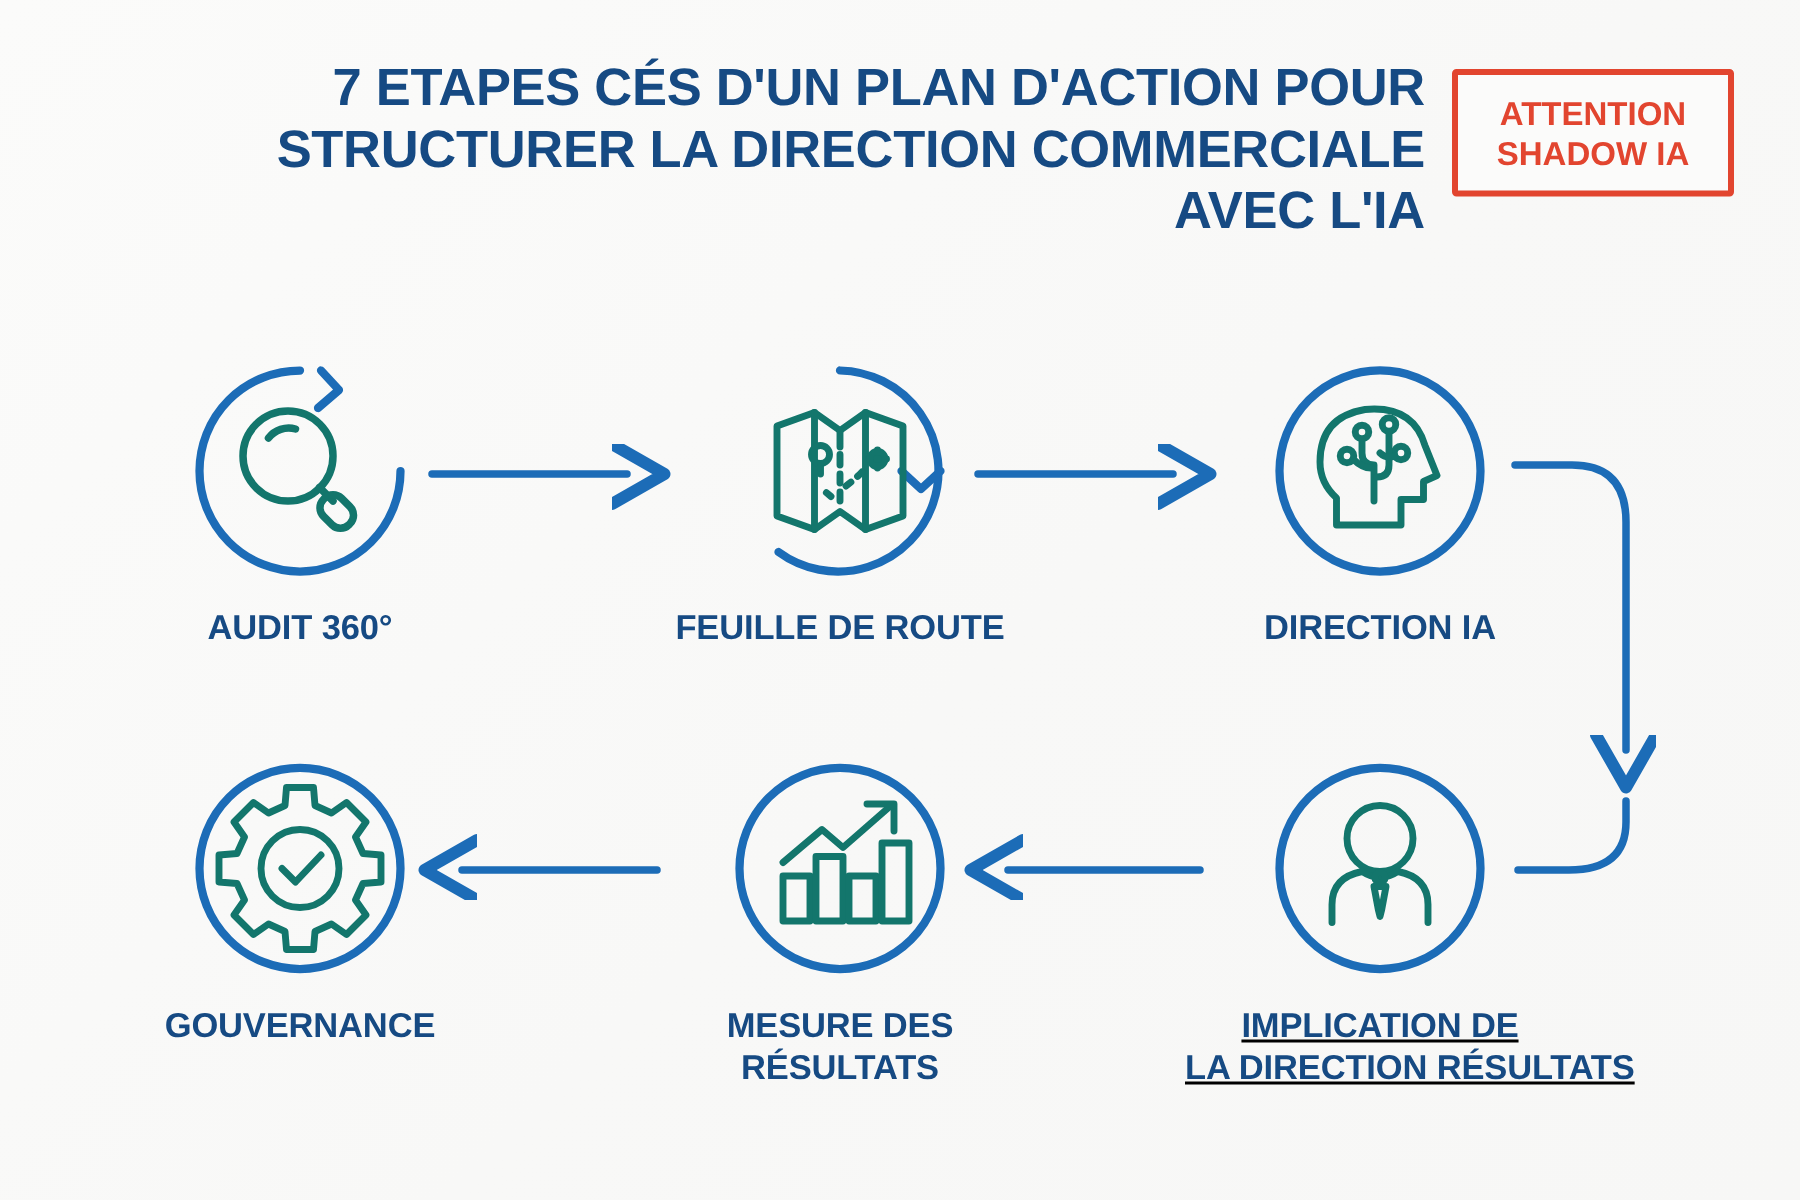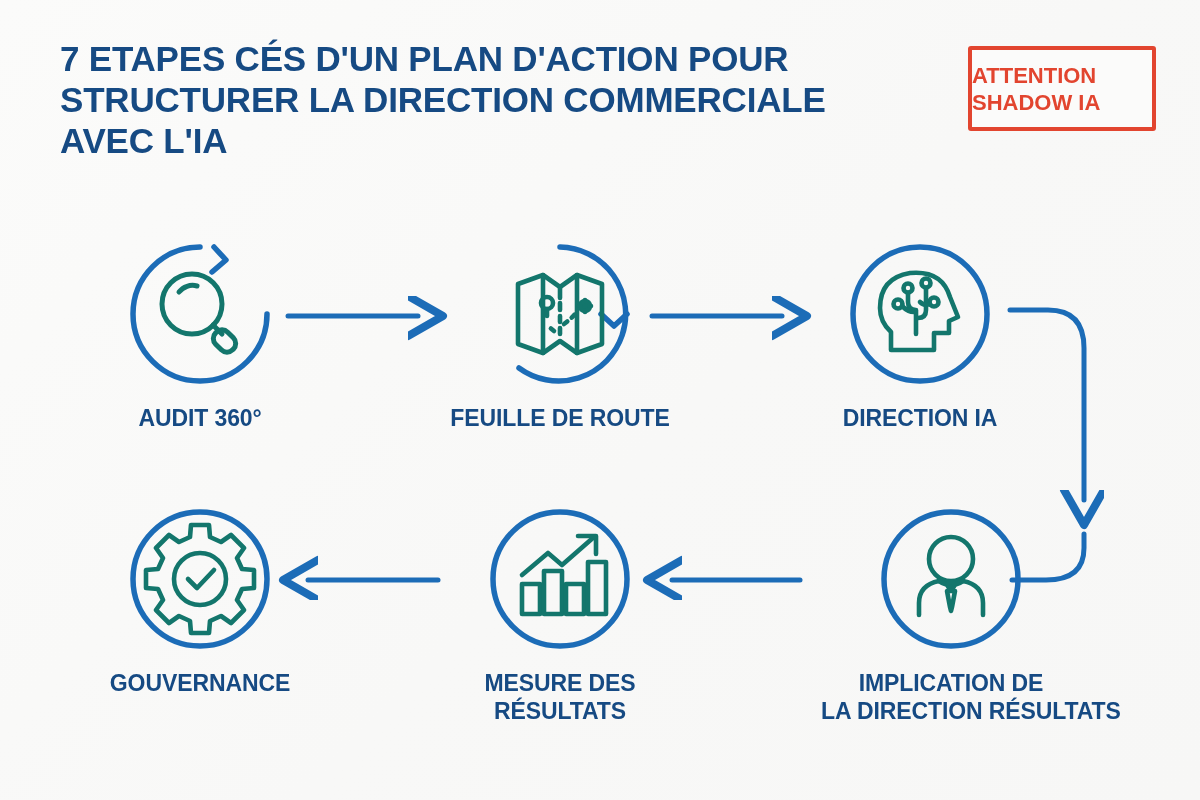--- a/index.html
+++ b/index.html
@@ -27,21 +27,21 @@
     left: 0;
     top: 38px;
     width: 1200px;
     height: 150px;
   }
   .title {
     position: absolute;
     left: 60px;
     top: 0;
     width: 890px;
-    text-align: left;
+    text-align: right;
     color: #164a83;
     font-size: 35px;
     line-height: 41px;
     font-weight: bold;
     letter-spacing: -0.2px;
     font-family: "Liberation Sans", sans-serif;
   }
   .title-line { display: block; white-space: nowrap; }
 
   .badge {
@@ -49,21 +49,21 @@
     left: 968px;
     top: 8px;
     width: 188px;
     height: 85px;
     border: 4px solid #e2452f;
     border-radius: 3px;
     background: #fbfbfa;
     box-sizing: border-box;
     display: flex;
     flex-direction: column;
-    align-items: flex-start;
+    align-items: center;
     justify-content: center;
   }
   .badge-line {
     color: #e2452f;
     font-size: 22px;
     line-height: 27px;
     font-weight: bold;
     white-space: nowrap;
     font-family: "Liberation Sans", sans-serif;
   }
@@ -209,21 +209,21 @@
           <path d="M56,66 Q62,72 68,72"></path>
           <path d="M84,64 Q78,66 74,62"></path>
         </g>
       </svg>
     </div>
     <div class="step-label">
       <span>DIRECTION IA</span>
     </div>
   </div>
 
-  <div class="step" style="left:821px; top:505px;">
+  <div class="step" style="left:790px; top:505px;text-decoration:underline;">
     <div class="step-ring">
       <svg width="148" height="148" viewBox="0 0 148 148">
         <circle cx="74" cy="74" r="67" fill="none" stroke="#1c6cb7" stroke-width="5.5"></circle>
 
         <g fill="none" stroke="#13766c" stroke-width="4.6" stroke-linecap="round" stroke-linejoin="round">
           <circle cx="74" cy="54" r="22"></circle>
           <path d="M42,110 L42,98 Q42,80 62,76"></path>
           <path d="M106,110 L106,98 Q106,80 86,76"></path>
           <path d="M62,76 Q74,84 86,76"></path>
           <circle cx="74" cy="80" r="3.4"></circle>

